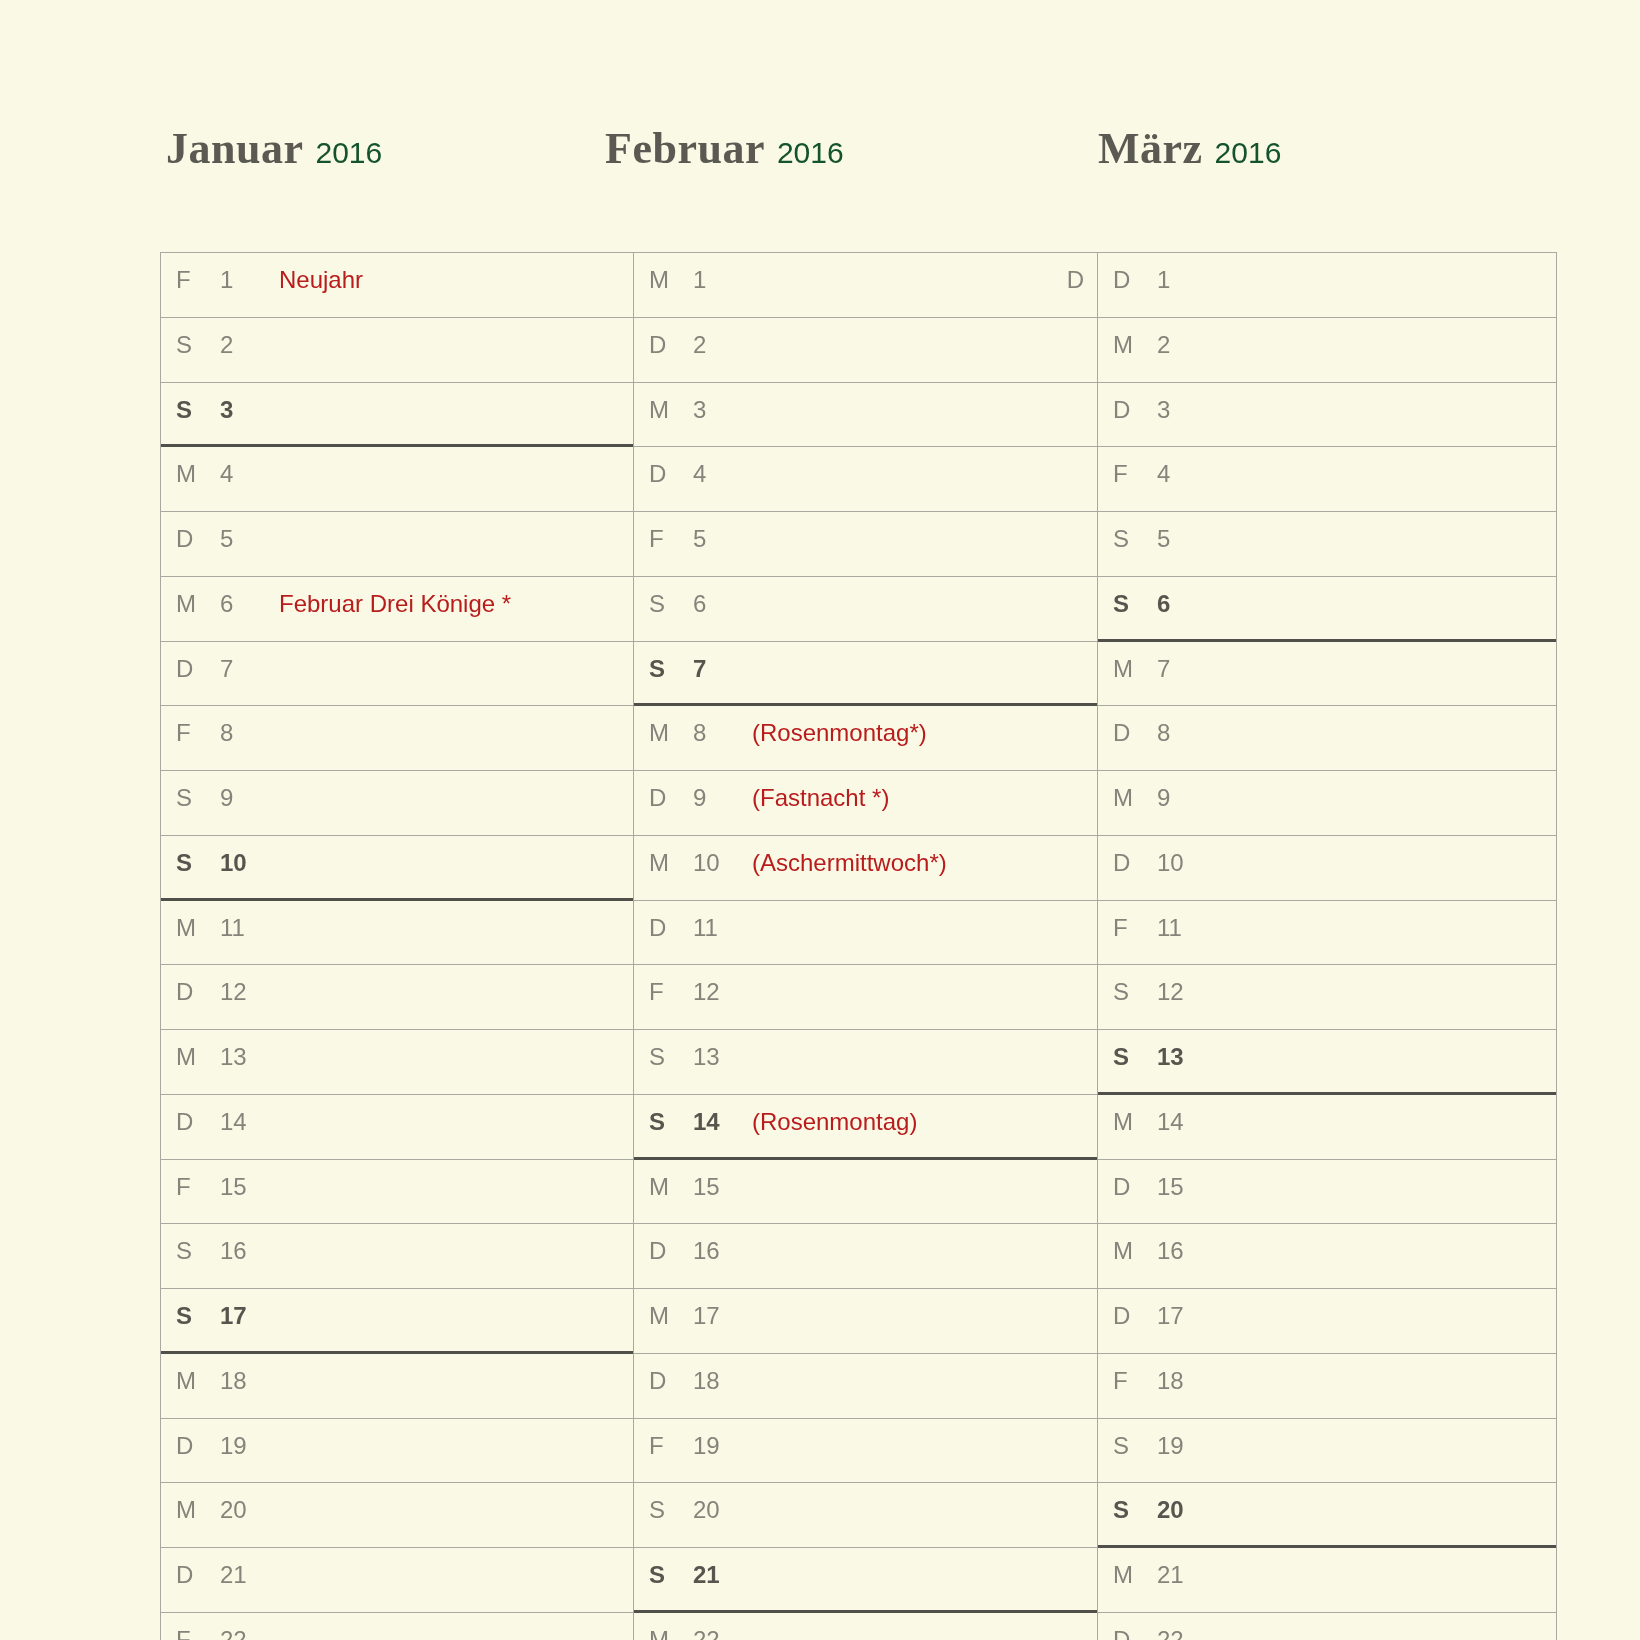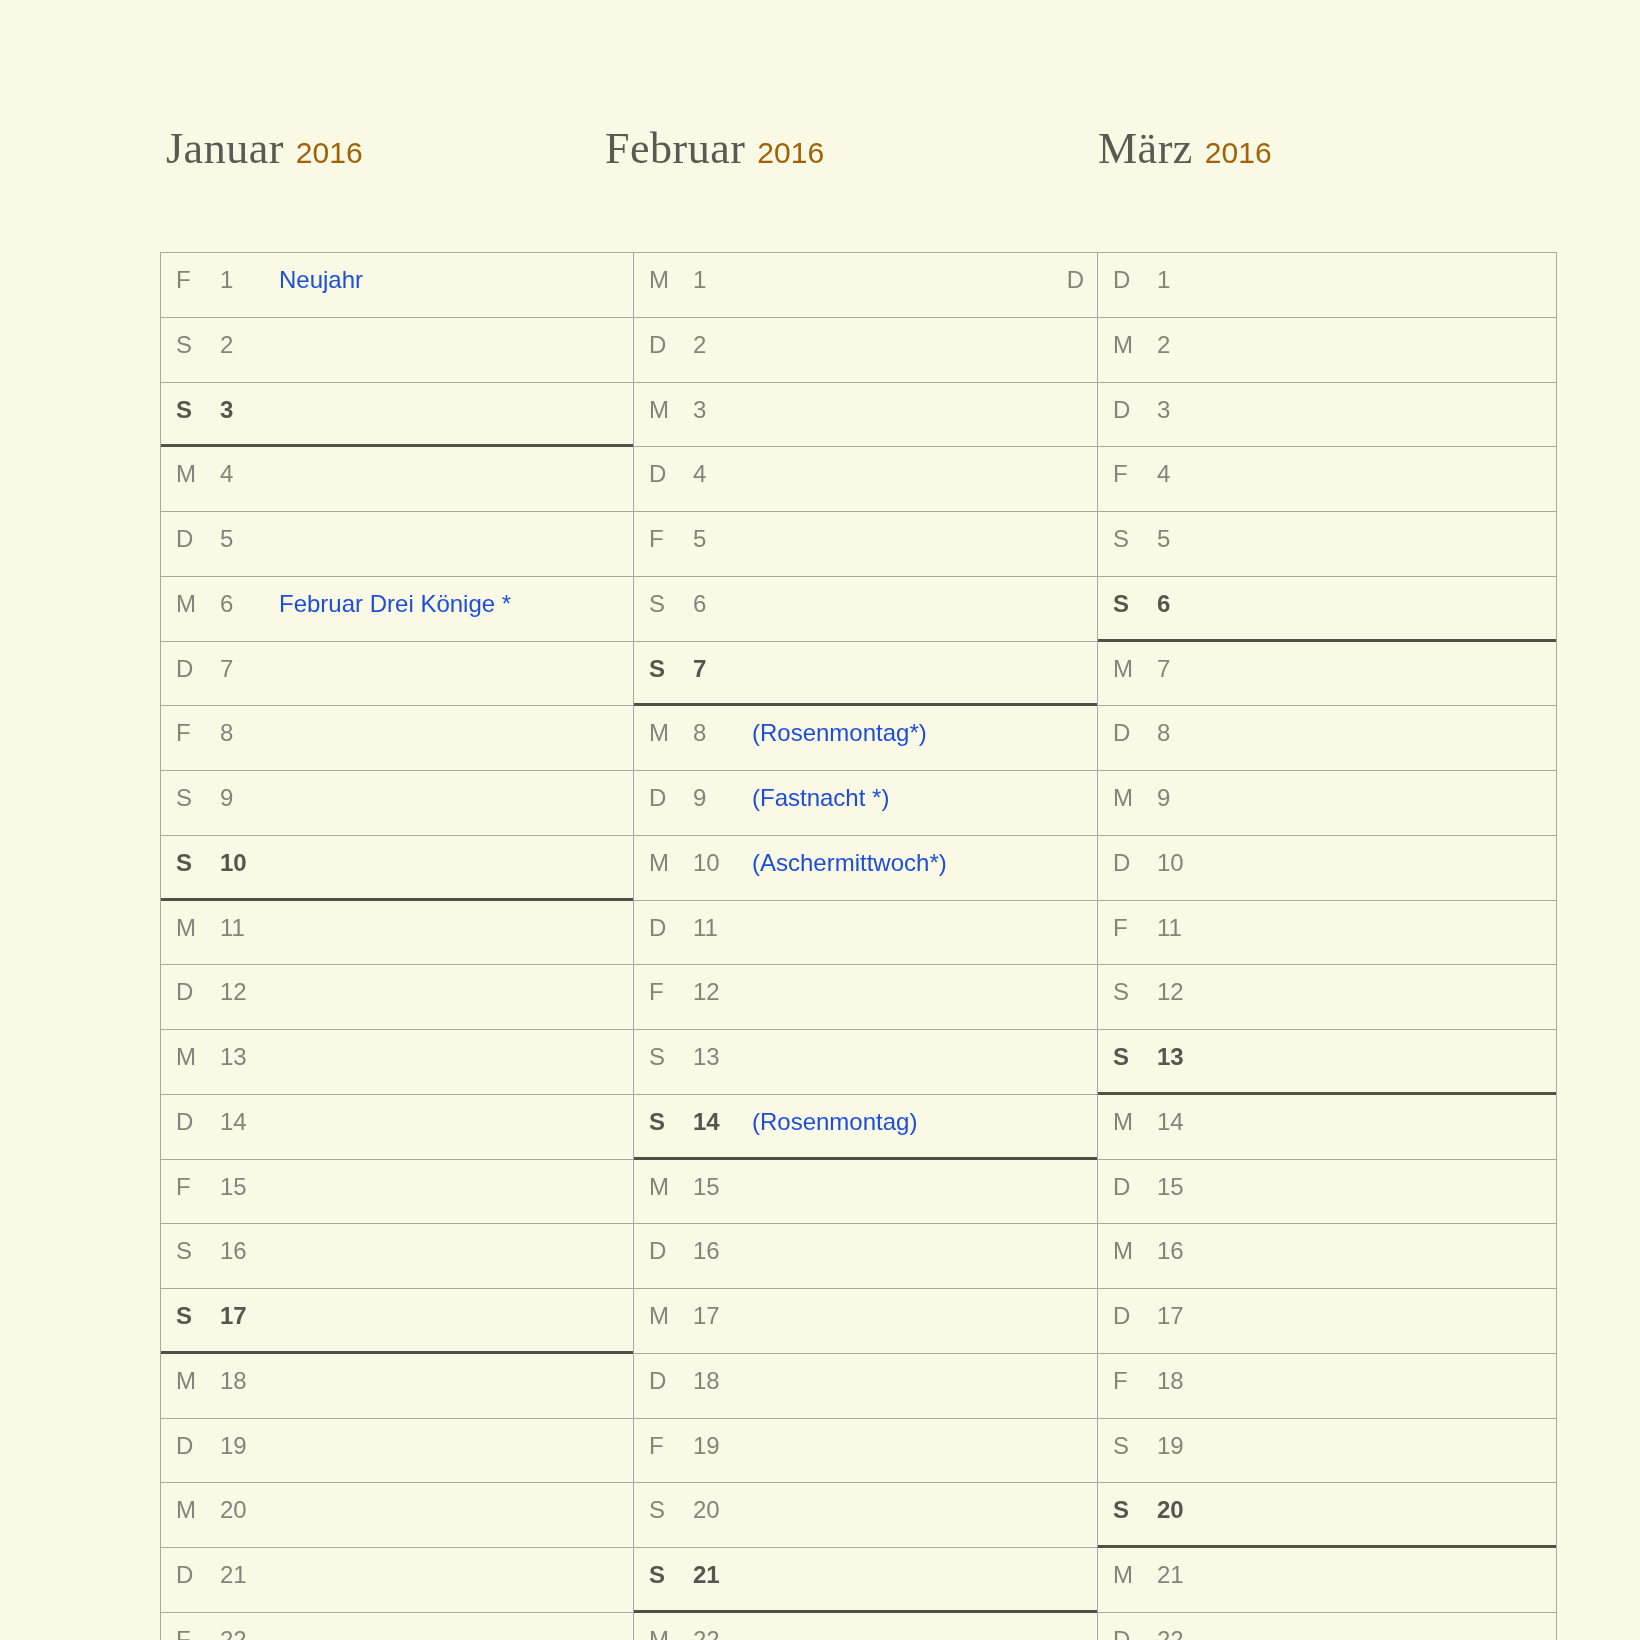--- a/index.html
+++ b/index.html
@@ -13,28 +13,28 @@
     font-family: "Liberation Sans", "DejaVu Sans", sans-serif;
   }
   .month-header {
     position: absolute;
     top: 127px;
     line-height: 1;
     white-space: nowrap;
   }
   .month-name {
     font-family: "Liberation Serif", "DejaVu Serif", serif;
-    font-weight: 400;
+    font-weight: 700;
     font-size: 44px;
     color: #5A5A52;
     letter-spacing: 0.5px;
   }
   .month-year {
     font-size: 30px;
-    color: #a16207;
+    color: #14532d;
     margin-left: 12px;
   }
   .month-col {
     position: absolute;
     top: 252px;
     box-sizing: border-box;
     border-top: 1px solid #A9A9A1;
     border-left: 1px solid #A9A9A1;
   }
   .month-col.last {
@@ -65,21 +65,21 @@
     left: 59px;
     top: 15px;
     line-height: 1;
   }
   .day-holiday {
     position: absolute;
     left: 118px;
     top: 15px;
     line-height: 1;
     font-weight: 400;
-    color: #1d4ed8;
+    color: #b91c1c;
   }
   .country-marker {
     position: absolute;
     right: 13px;
     top: 15px;
     line-height: 1;
     font-weight: 400;
     color: #84847B;
   }
 </style>

